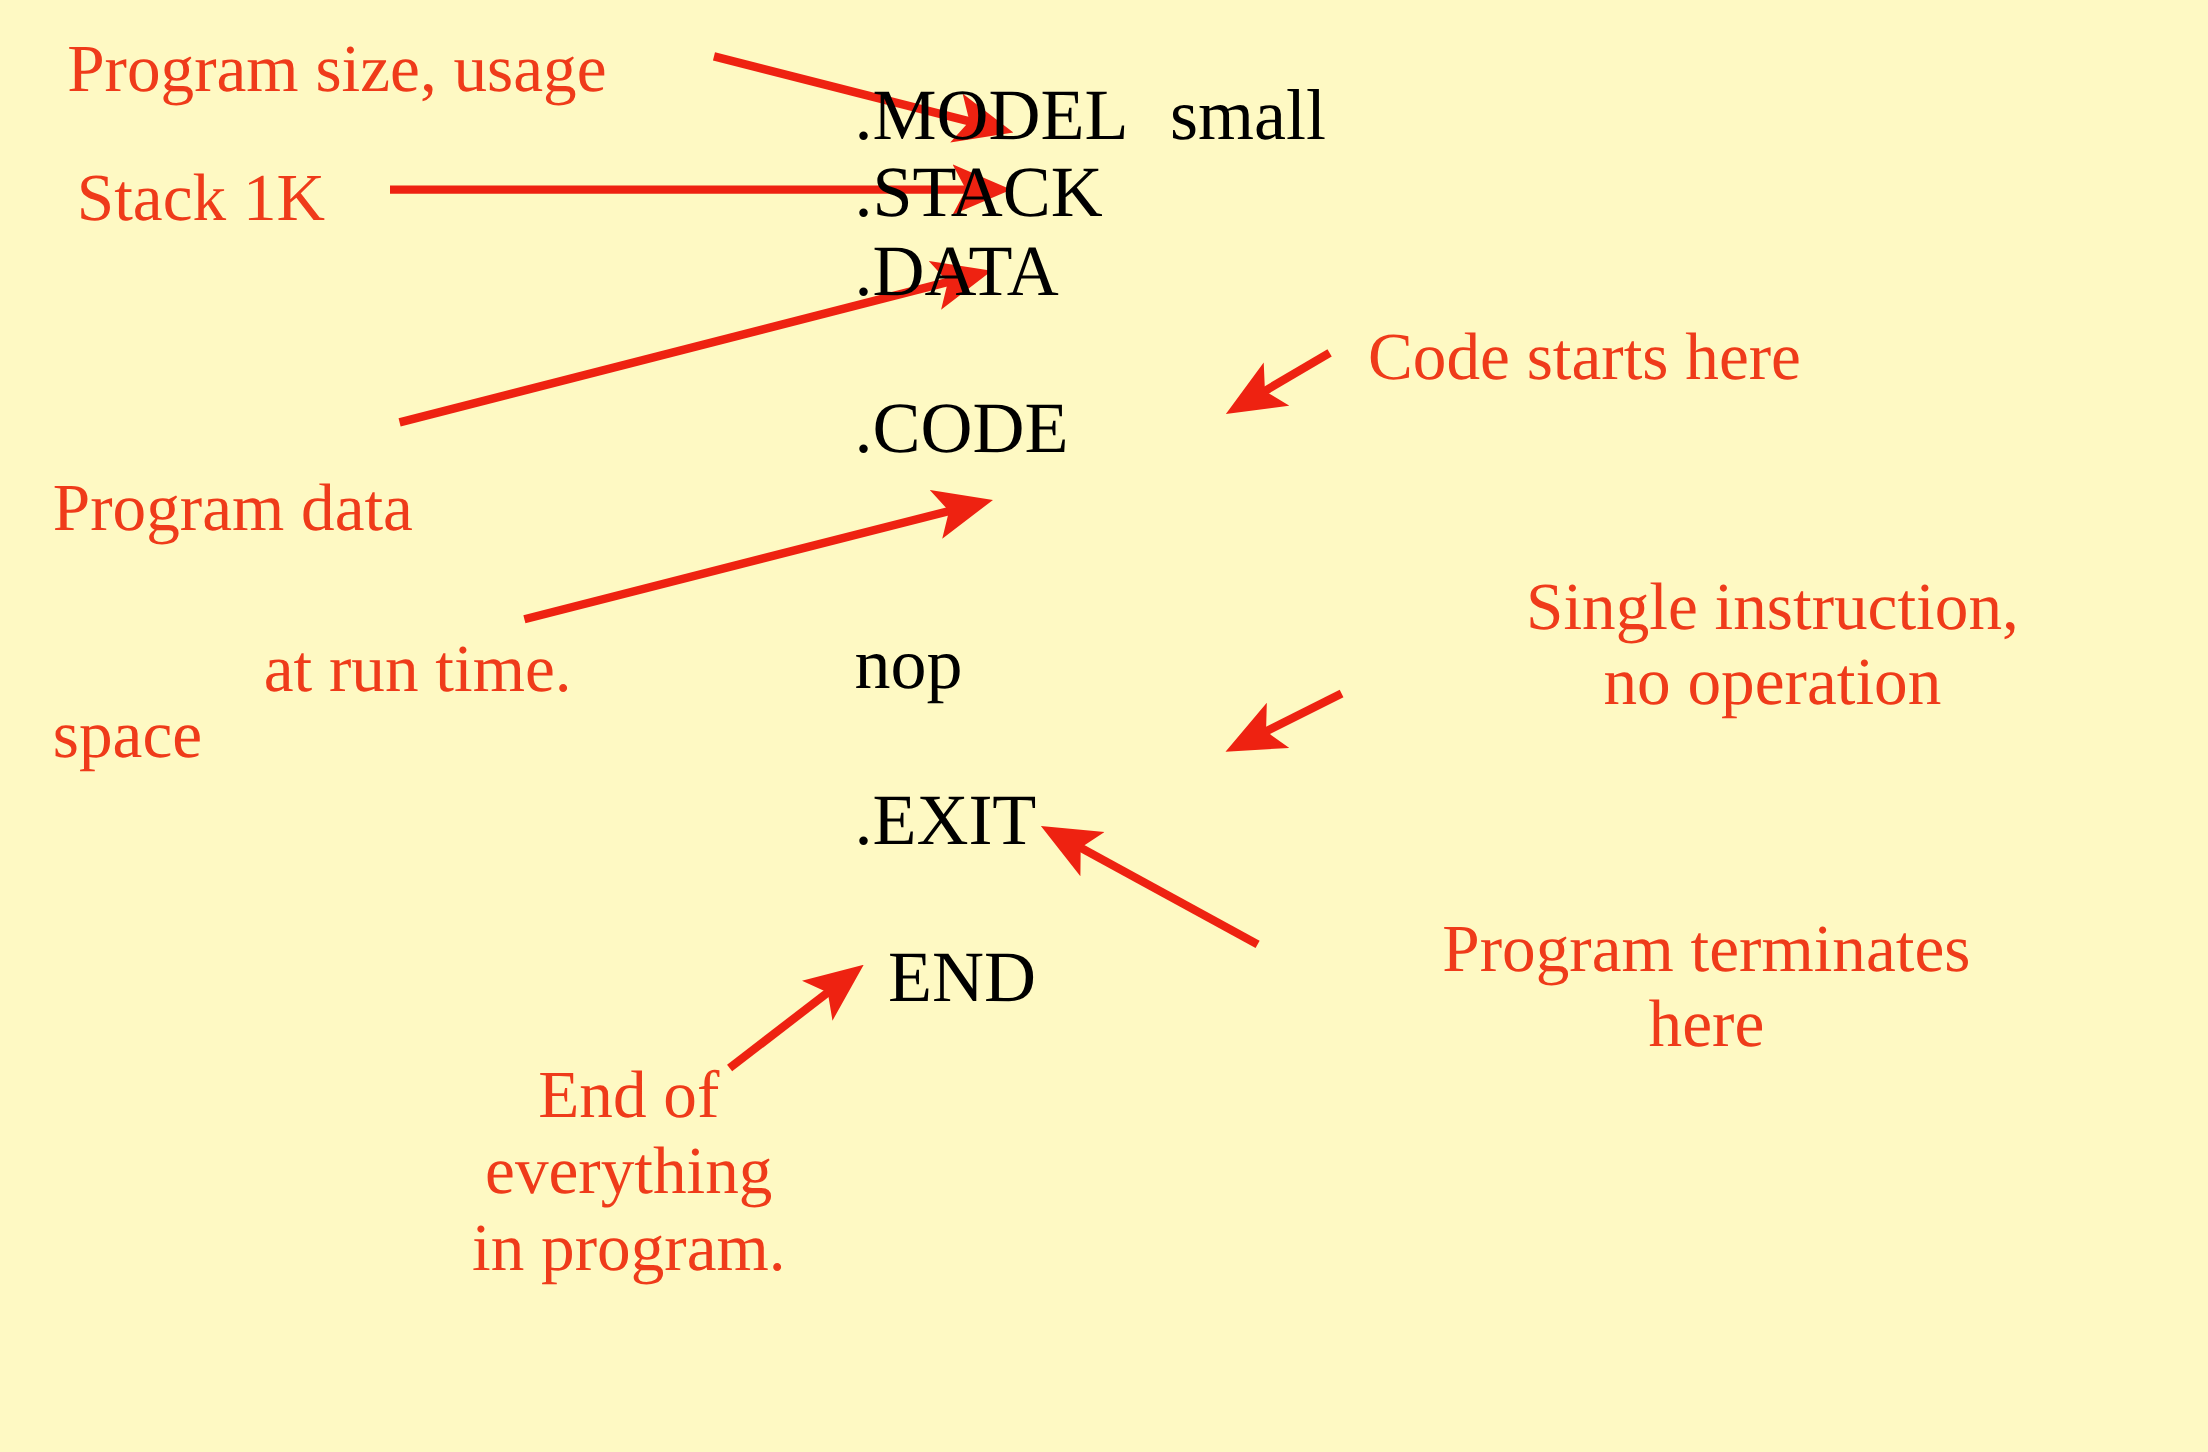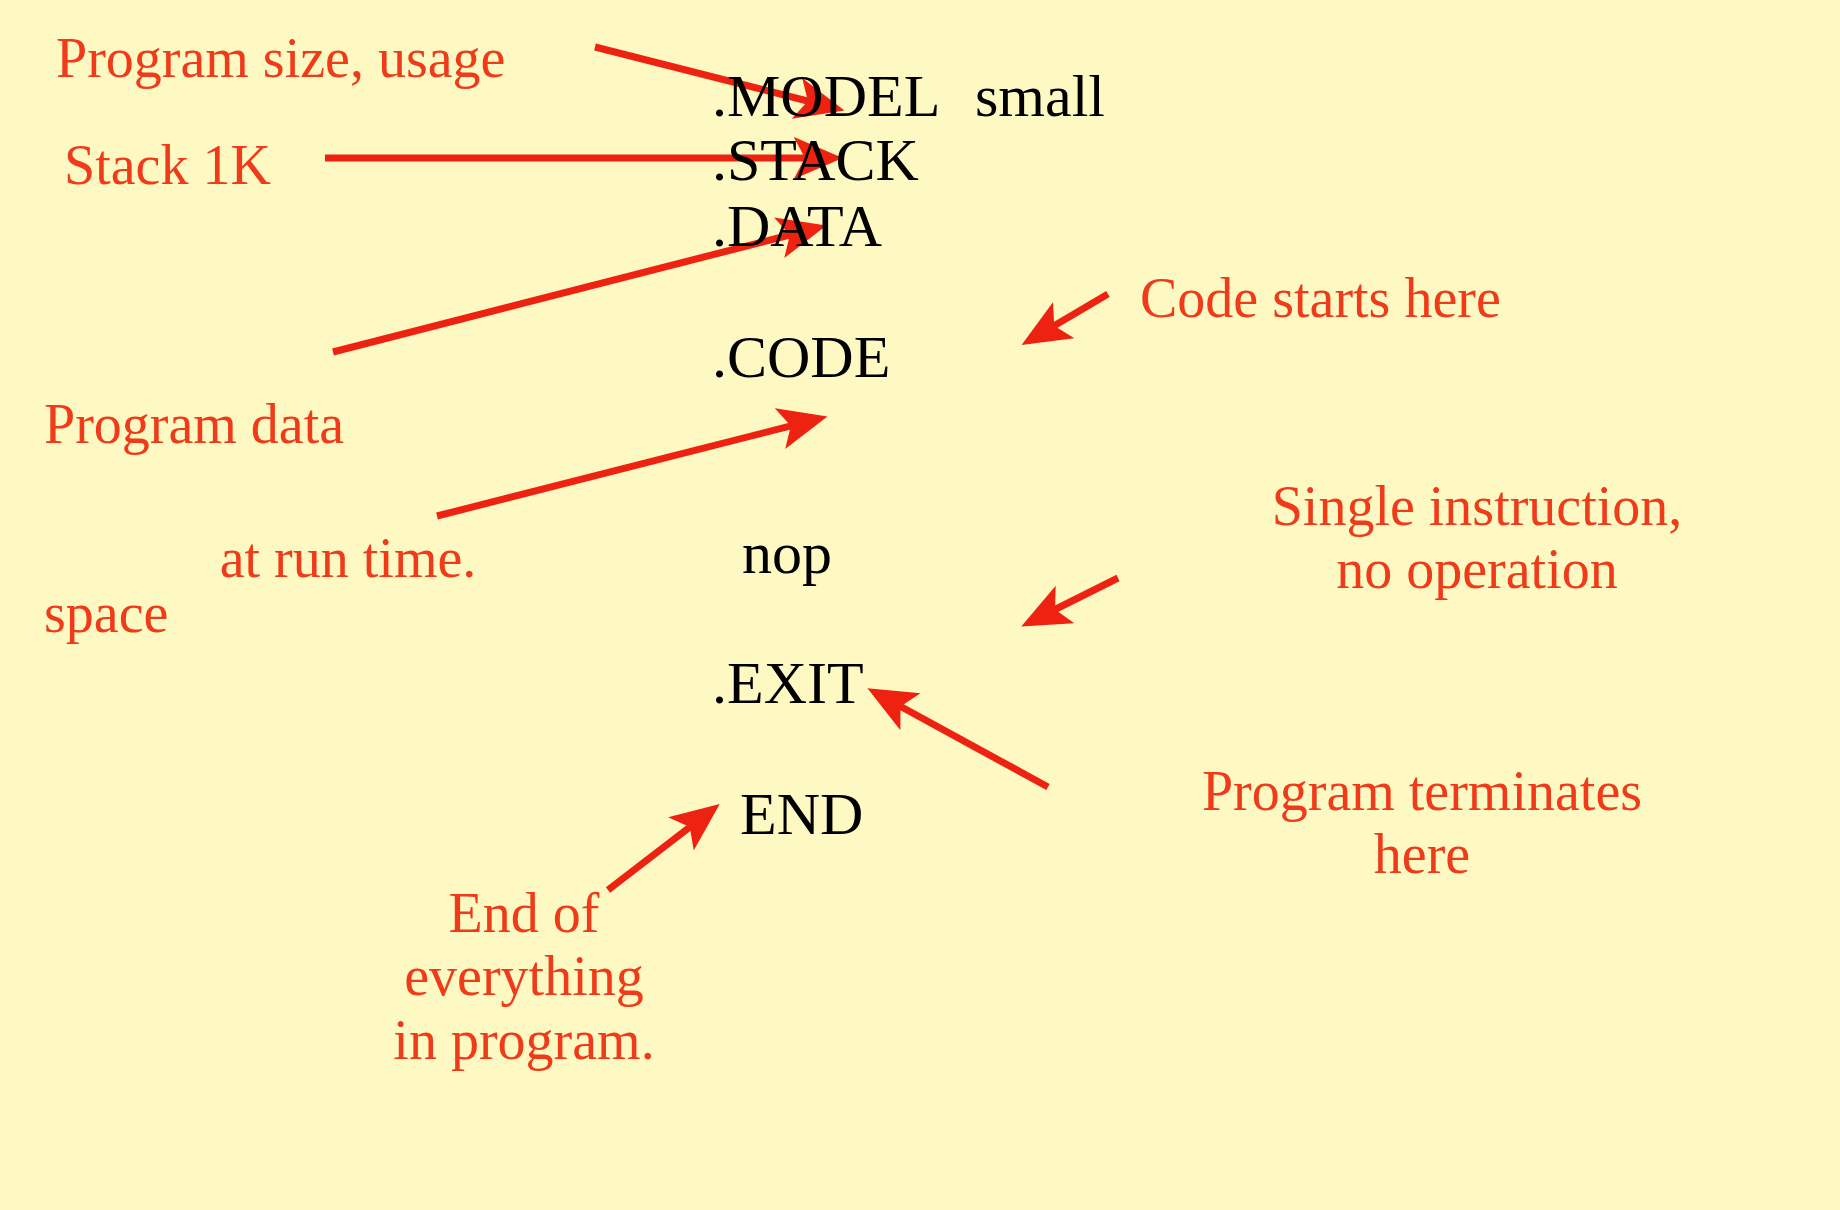--- a/index.html
+++ b/index.html
@@ -73,21 +73,21 @@
     <line x1="1048" y1="787" x2="876" y2="693" stroke="#ee2211" stroke-width="7" marker-end="url(#ah)"></line>
 
     <line x1="608" y1="890" x2="712" y2="810" stroke="#ee2211" stroke-width="7" marker-end="url(#ah)"></line>
   </svg>
 
   <div class="code-line" style="left:712px; top:66px;">.MODEL</div>
   <div class="code-line" style="left:975px; top:66px;">small</div>
   <div class="code-line" style="left:712px; top:130px;">.STACK</div>
   <div class="code-line" style="left:712px; top:196px;">.DATA</div>
   <div class="code-line" style="left:712px; top:327px;">.CODE</div>
-  <div class="code-line" style="left:712px; top:523px;margin-left:30px;">nop</div>
+  <div class="code-line" style="left:712px; top:523px;">nop</div>
   <div class="code-line" style="left:712px; top:653px;">.EXIT</div>
   <div class="code-line" style="left:740px; top:784px;">END</div>
 
   <div class="note" style="left:56px; top:27px;">Program size, usage</div>
 
   <div class="note" style="left:44px; top:134px;margin-left:20px;">Stack 1K</div>
 
   <div class="note" style="left:44px; top:266px;">
     <div>Program data</div>
     <div>space</div>

